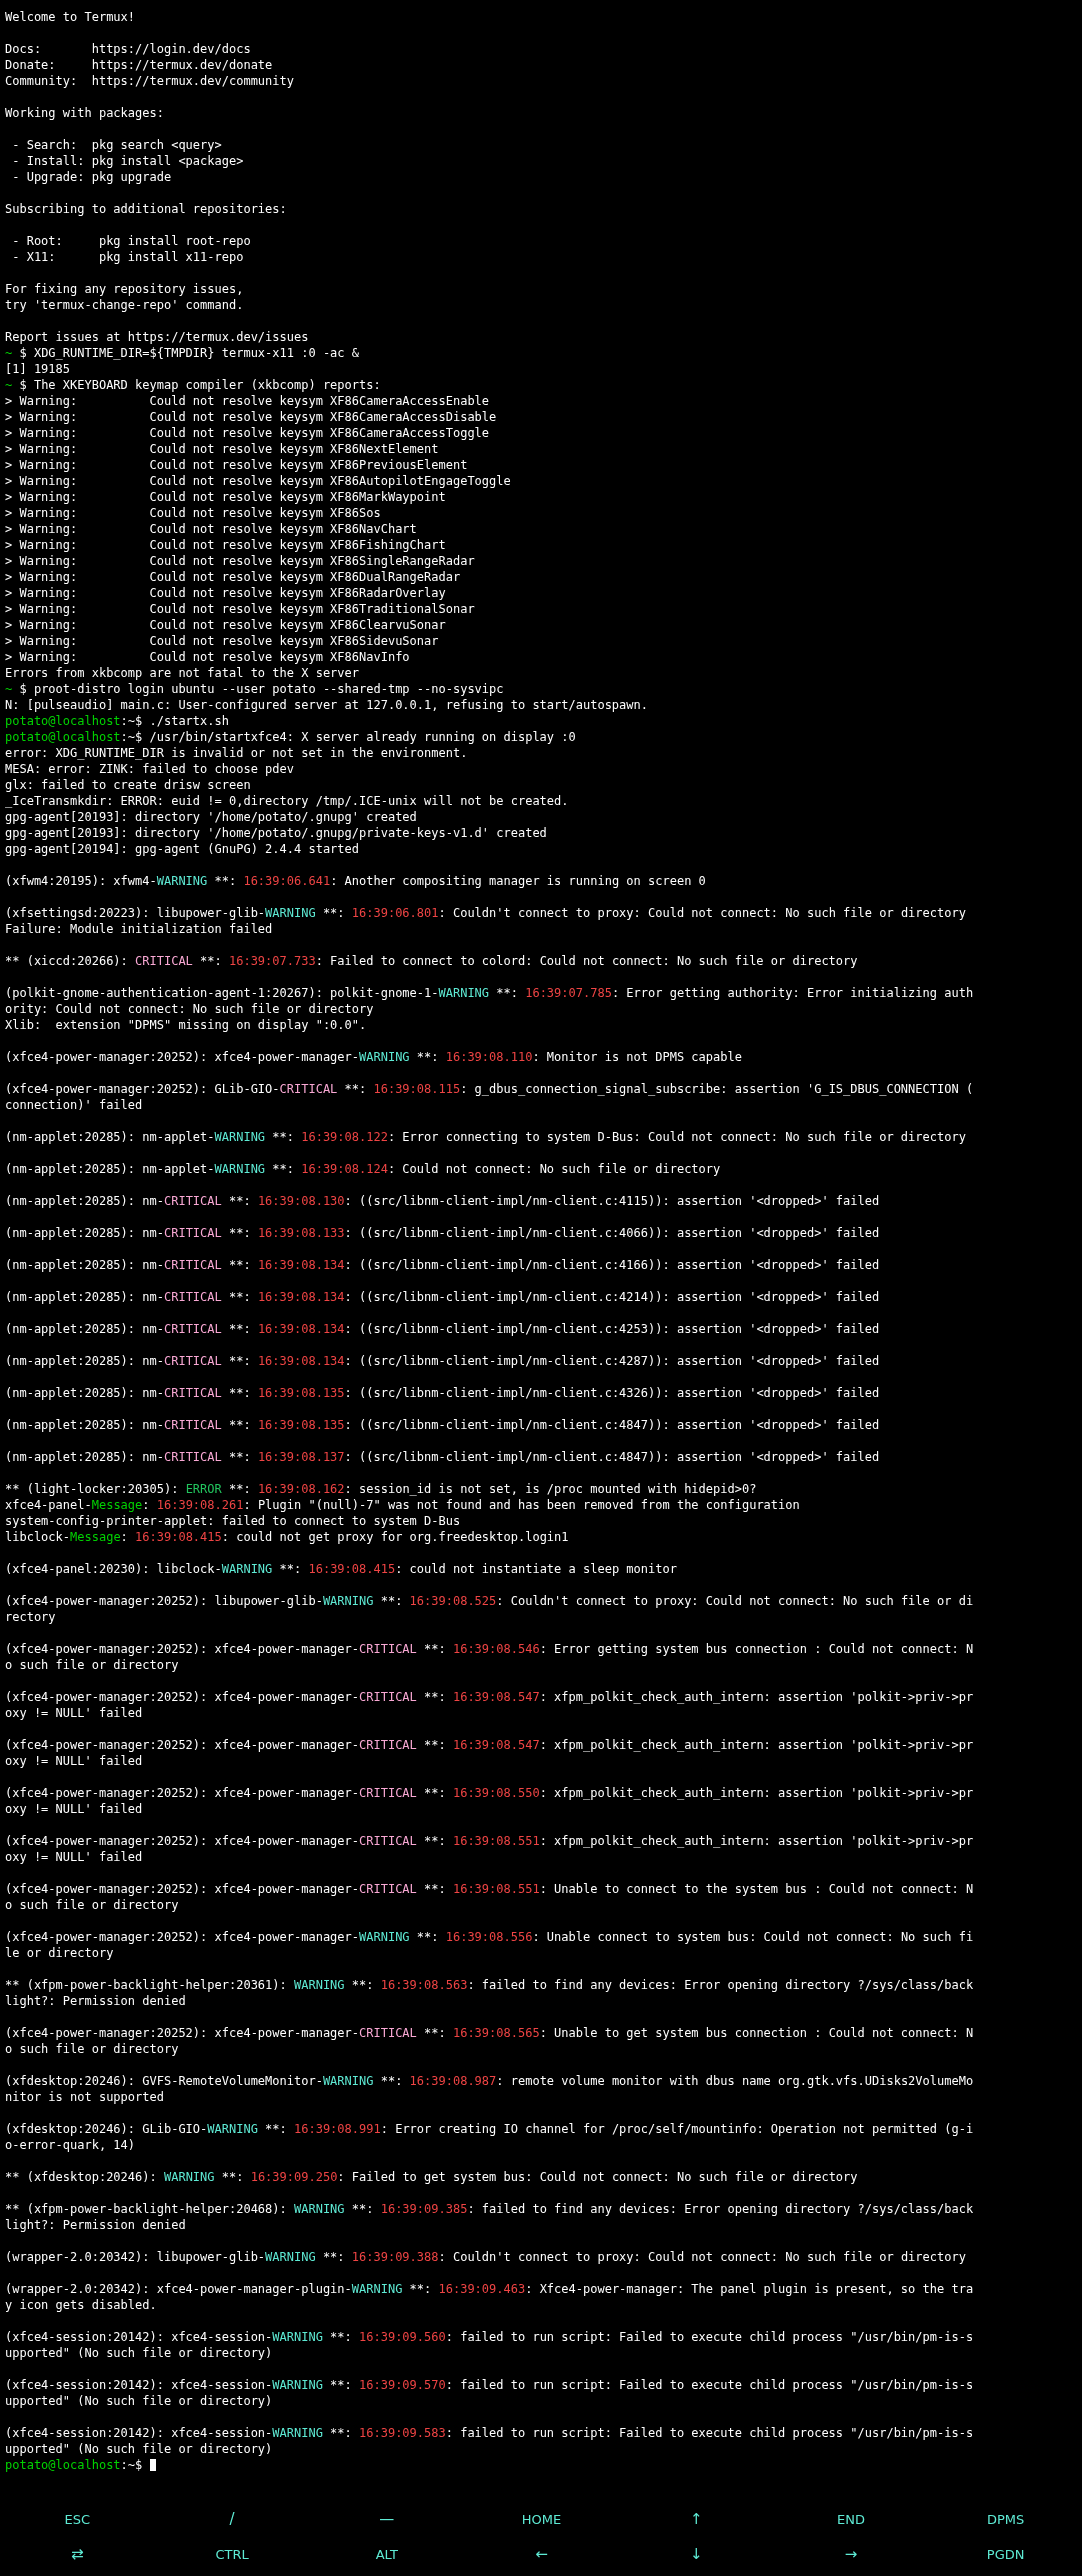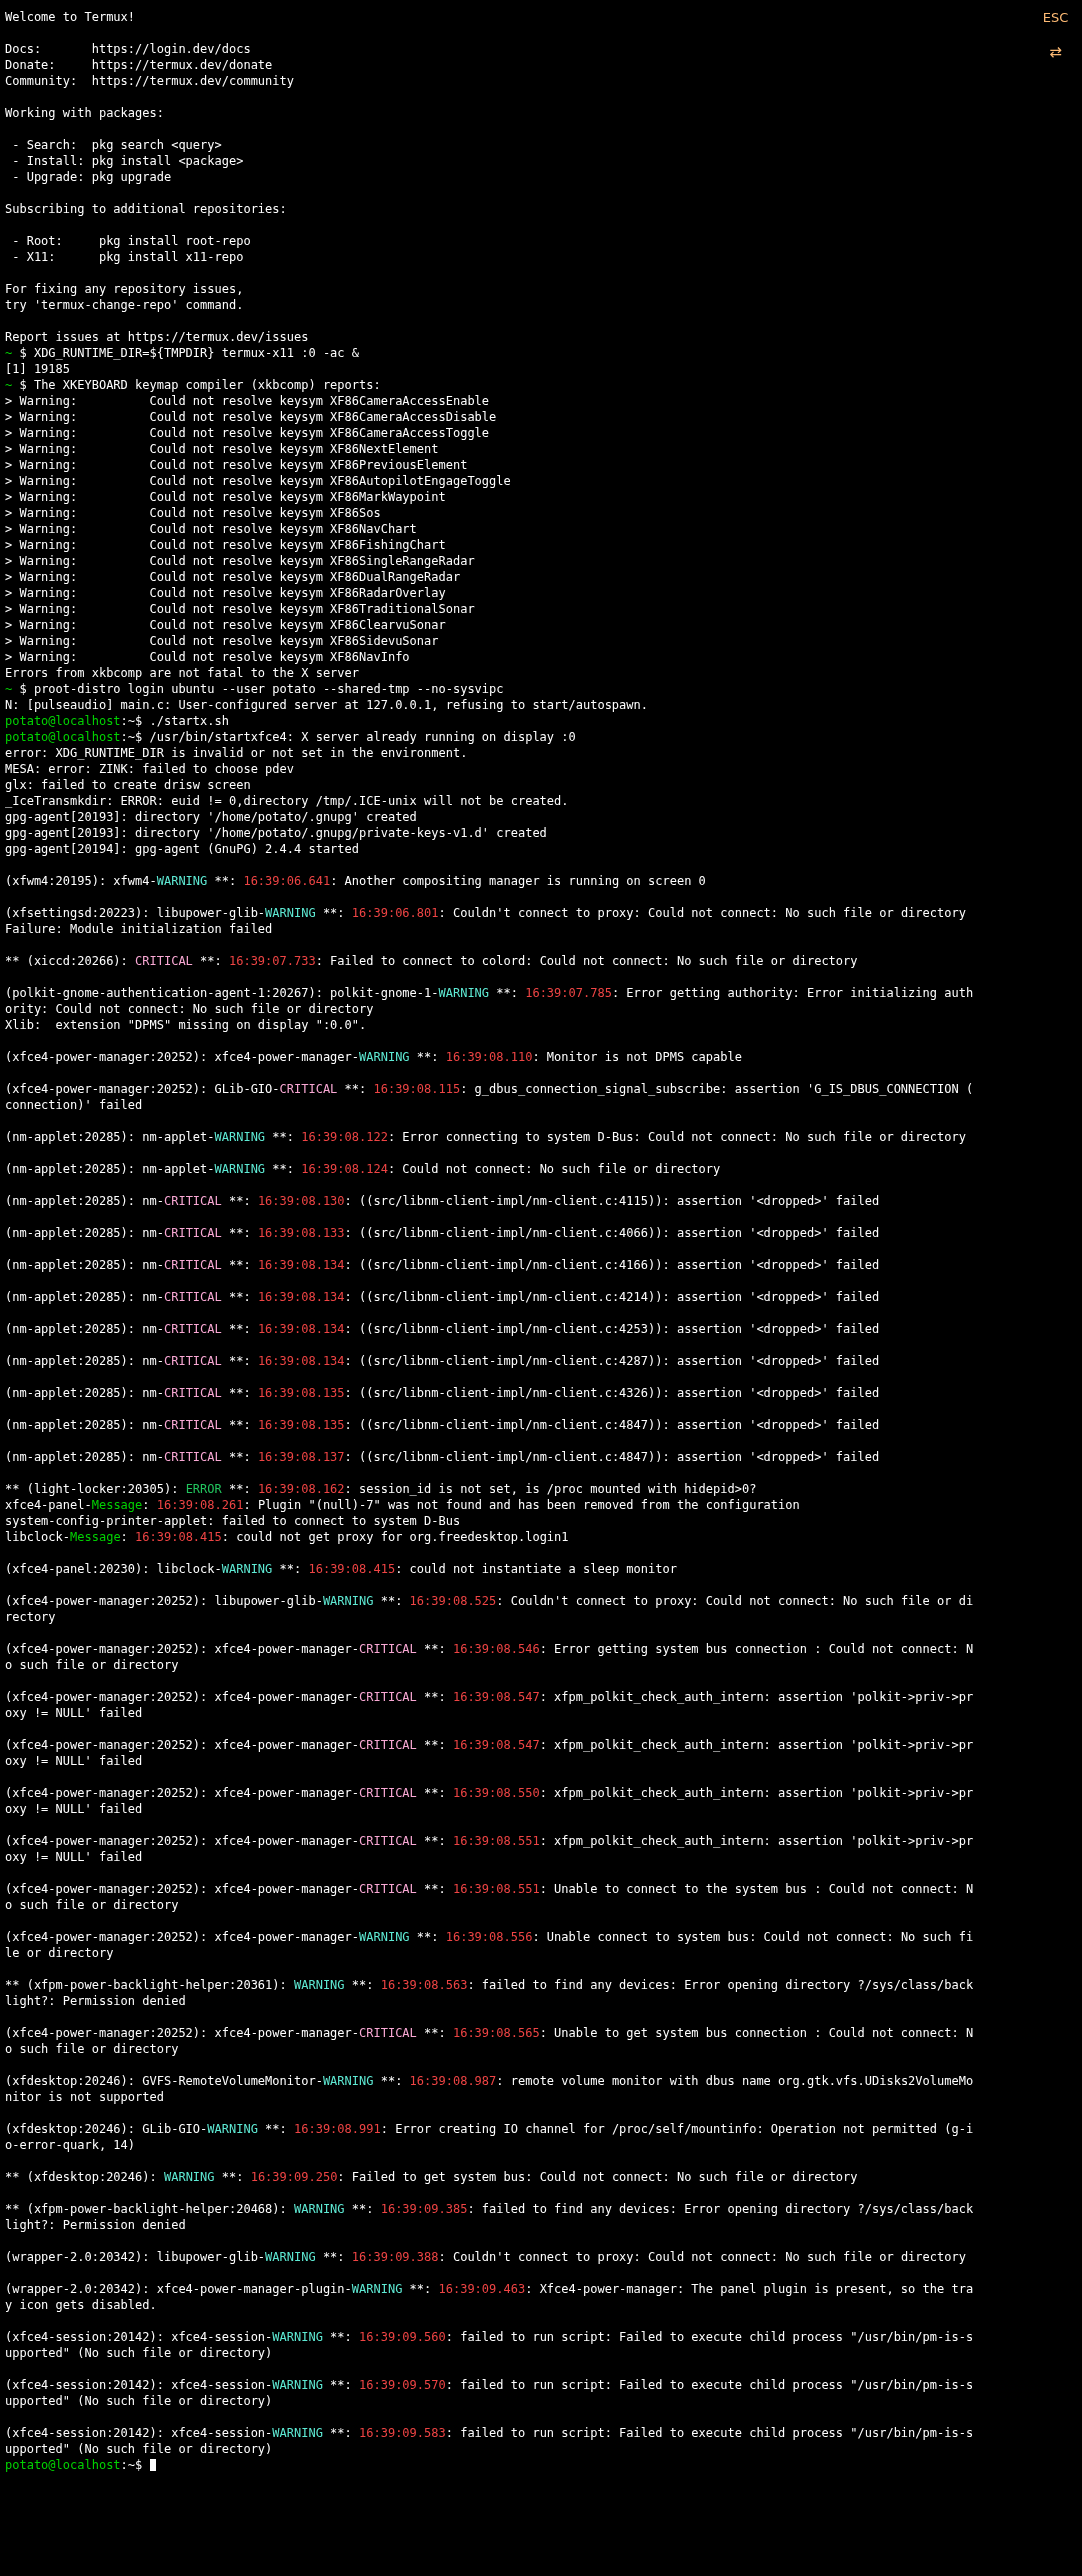--- a/index.html
+++ b/index.html
@@ -11,21 +11,21 @@
   }
   body {
     font-family: "DejaVu Sans Mono", "Liberation Mono", monospace;
   }
   #terminal {
     width: 1065px;
     min-height: 2576px;
     background: #000000;
     position: relative;
     display: flex;
-    flex-direction: row;
+    flex-direction: column;
   }
   #screen {
     padding: 8.7px 5px 0 5px;
     flex: 1 1 auto;
   }
   .line {
     font-size: 12px;
     line-height: 16px;
     white-space: pre;
     color: #ffffff;
@@ -55,21 +55,21 @@
   }
   .key-row {
     display: flex;
     width: 100%;
     height: 35px;
     align-items: center;
   }
   .key {
     flex: 1 1 0;
     text-align: center;
-    color: #fdba74;
+    color: #5eead4;
     font-family: "DejaVu Sans", "Liberation Sans", sans-serif;
     font-size: 13px;
     font-weight: 500;
     line-height: 35px;
     user-select: none;
     cursor: pointer;
   }
   .key.glyph { font-size: 15px; }
 </style>
 </head>

